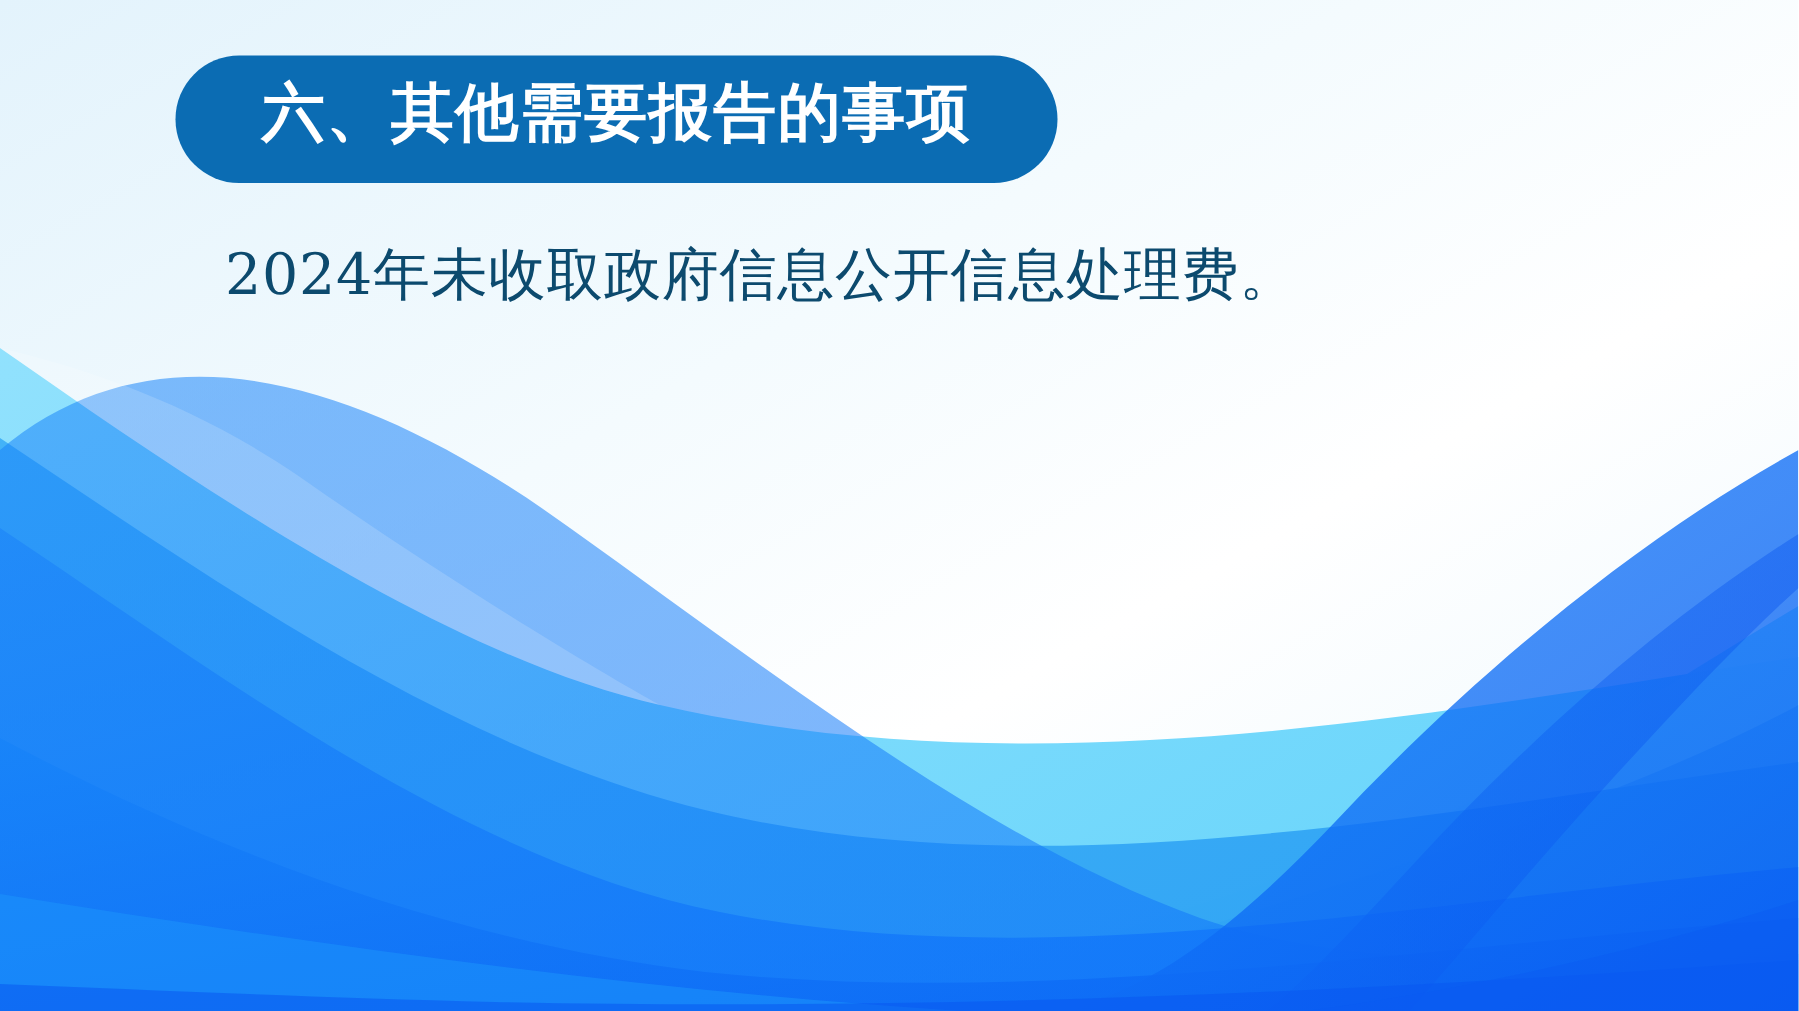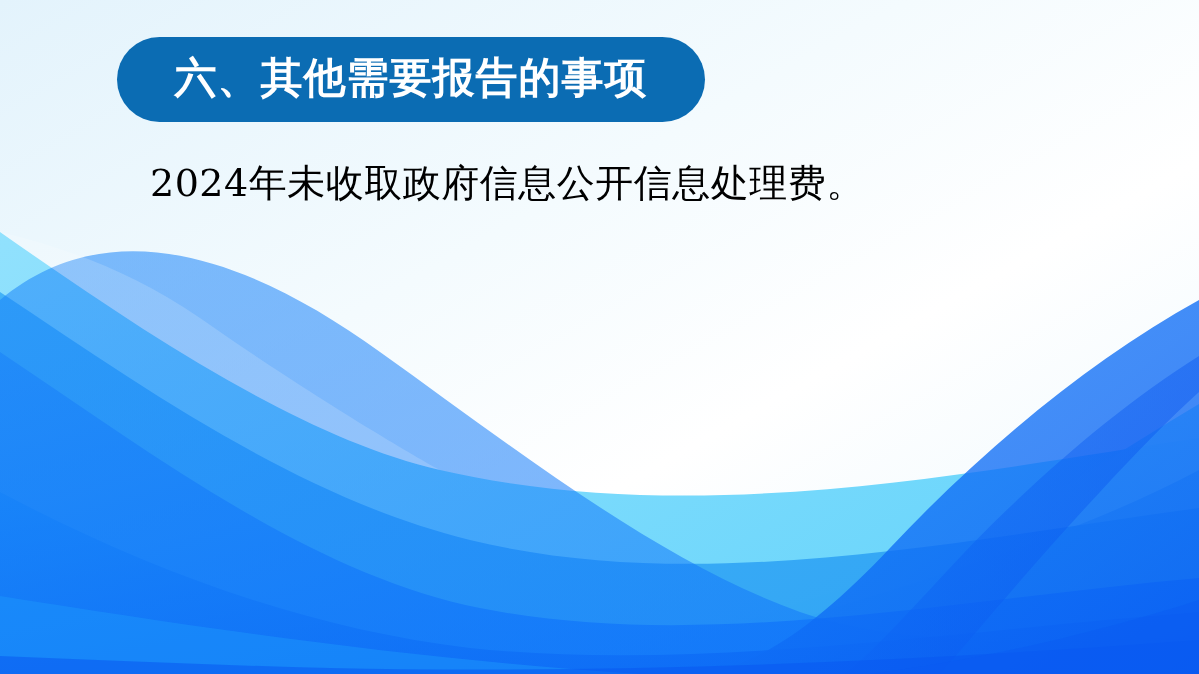--- a/index.html
+++ b/index.html
@@ -39,34 +39,34 @@
     border-radius: 43px;
     background: #0b6cb3;
     display: flex;
     align-items: center;
     justify-content: center;
     box-sizing: border-box;
     padding: 0 26px 4px 26px;
   }
   .title-text {
     color: #ffffff;
-    font-family: Liberation Serif, serif;
+    font-family: Liberation Mono, monospace;
     font-weight: 700;
     font-size: 42px;
     letter-spacing: 1px;
     line-height: 1;
     white-space: nowrap;
   }
   .body-text {
     position: absolute;
     left: 150px;
     top: 158px;
     font-family: "DejaVu Serif", "Liberation Serif", serif;
     font-size: 38px;
-    color: #000000;
+    color: #0c4a6e;
     line-height: 1.35;
     letter-spacing: 0.5px;
     white-space: nowrap;
   }
 </style>
 </head>
 <body>
 
 <div class="slide">
 

